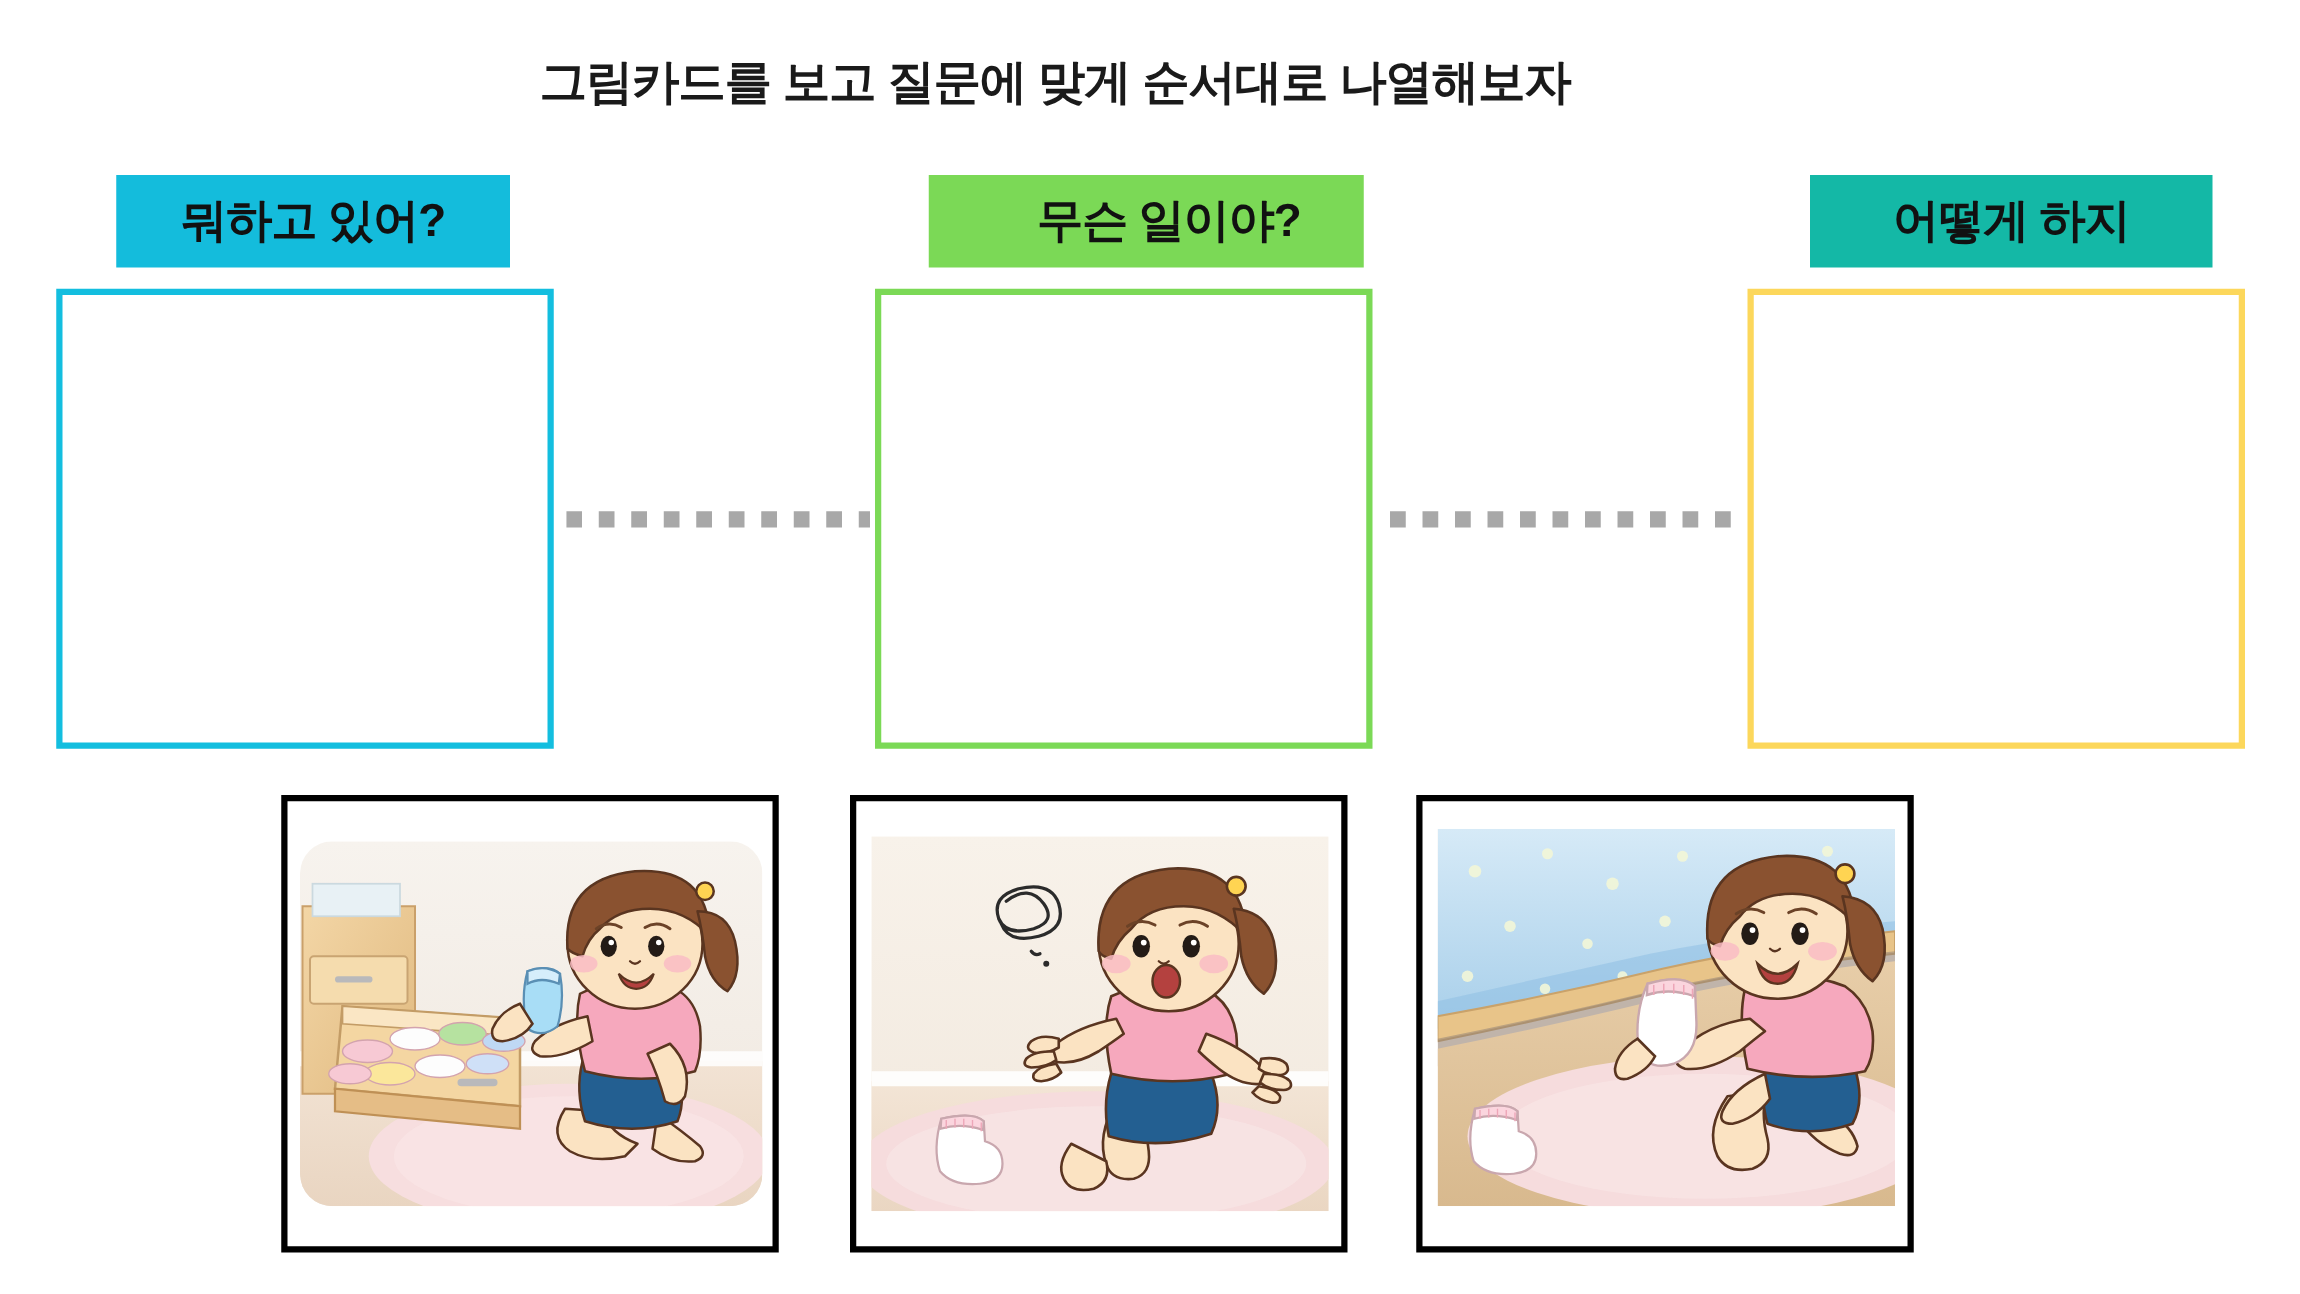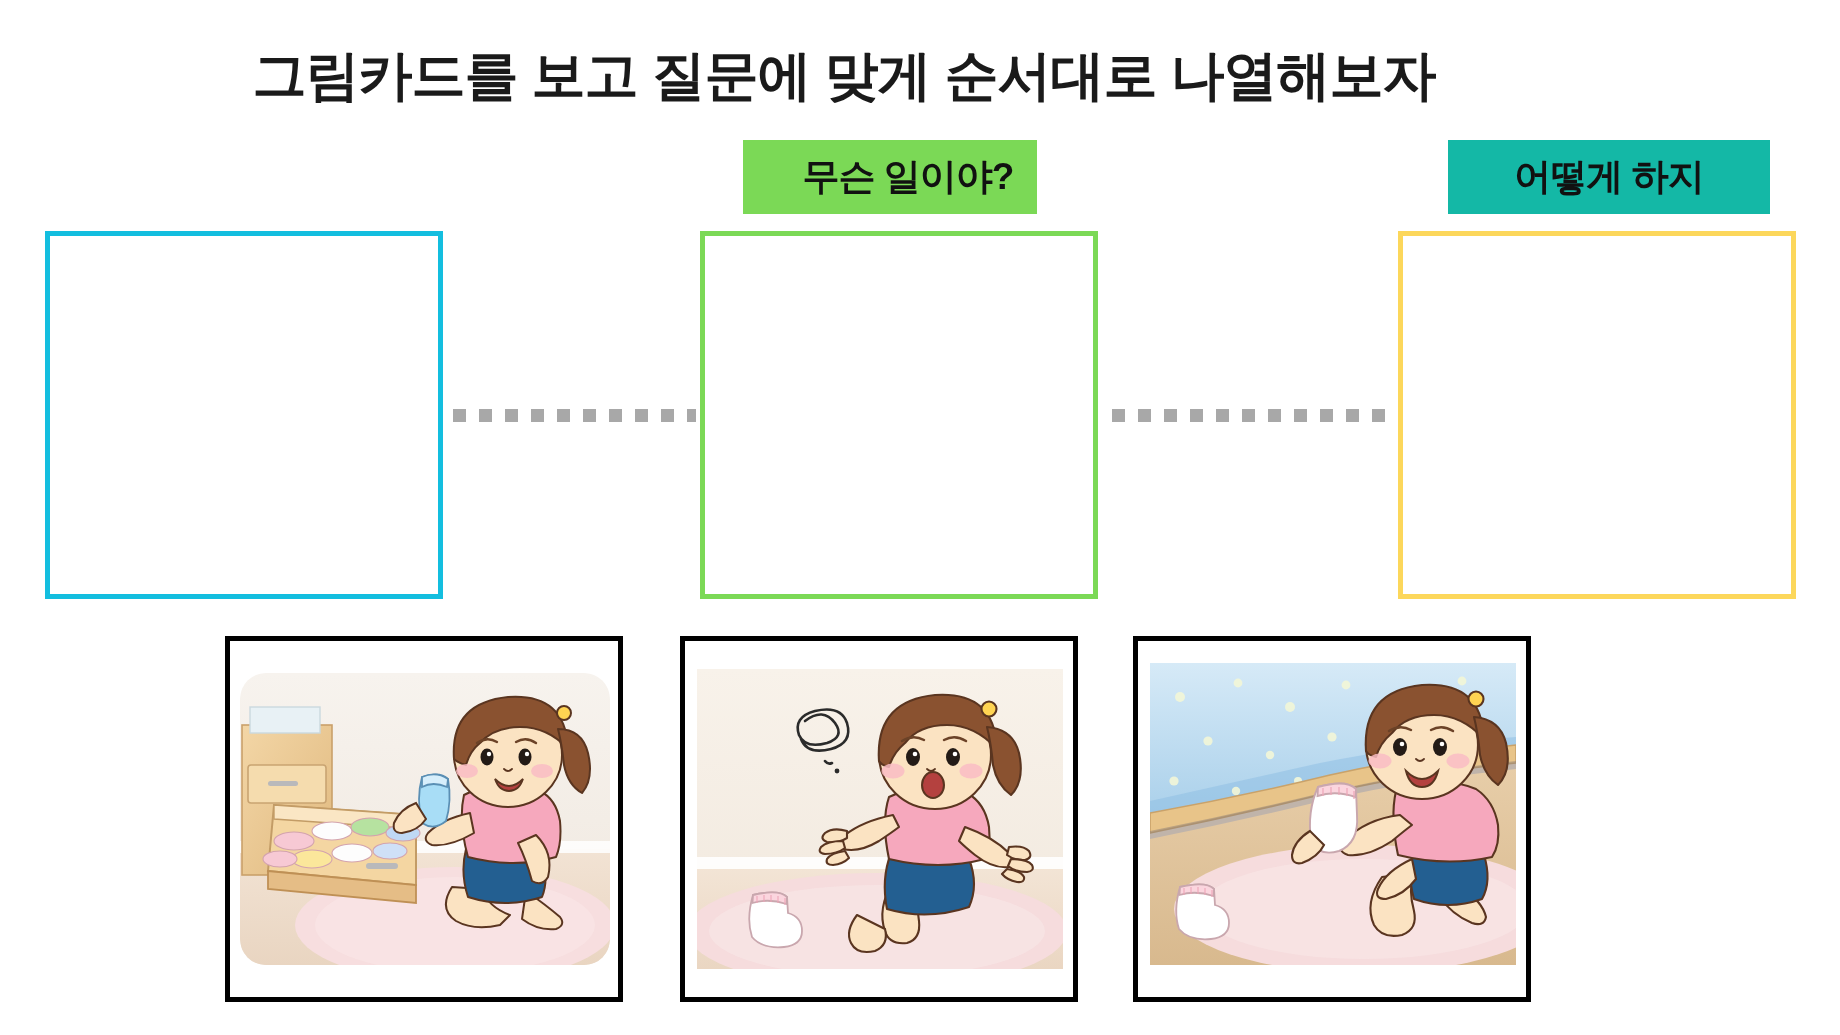--- a/index.html
+++ b/index.html
@@ -23,21 +23,21 @@
     background: #ffffff;
   }
 
   
   #page-title {
     position: absolute;
     left: 0;
     top: 40px;
     width: 1688px;
     text-align: center;
-    font-size: 54px;
+    font-size: 38px;
     font-weight: bold;
     color: #1a1a1a;
     letter-spacing: -1px;
     white-space: nowrap;
   }
 
   
   .q-label {
     position: absolute;
     height: 74px;
@@ -45,21 +45,21 @@
     align-items: center;
     justify-content: center;
     font-size: 37px;
     font-weight: bold;
     color: #111111;
     letter-spacing: -1px;
     white-space: nowrap;
     box-sizing: border-box;
   }
   #q-label-0 { left: 93px;   top: 140px; width: 315px; }
-  #q-label-1 { left: 743px;  top: 140px; width: 294px; padding-left: 36px; }
+  #q-label-1 { left: 743px;  top: 140px; width: 348px; padding-left: 36px; }
   #q-label-2 { left: 1448px; top: 140px; width: 322px; }
 
   
   .answer-box {
     position: absolute;
     top: 231px;
     height: 368px;
     background: #ffffff;
     border-style: solid;
     border-width: 5px;
@@ -113,20 +113,23 @@
   .scene { position: absolute; left: 0; top: 0; width: 100%; height: 100%; }
   .scene svg { display: block; width: 100%; height: 100%; }
 </style>
 </head>
 <body style="background: rgb(255, 255, 255);">
 
 <div id="worksheet">
 
   <div id="page-title">그림카드를 보고 질문에 맞게 순서대로 나열해보자</div>
 
+  <div class="q-label" id="q-label-0" style="background: rgb(20, 188, 220); color: rgb(17, 17, 17);">
+    <span>뭐하고 있어?</span>
+  </div>
 
   <div class="q-label" id="q-label-1" style="background: rgb(123, 217, 86); color: rgb(17, 17, 17);">
     <span>무슨 일이야?</span>
   </div>
 
   <div class="q-label" id="q-label-2" style="background: #14b8a6; color: rgb(17, 17, 17);">
     <span>어떻게 하지</span>
   </div>
 
   <div class="answer-box" id="answer-box-0" style="border-color: rgb(19, 190, 223);"></div>

